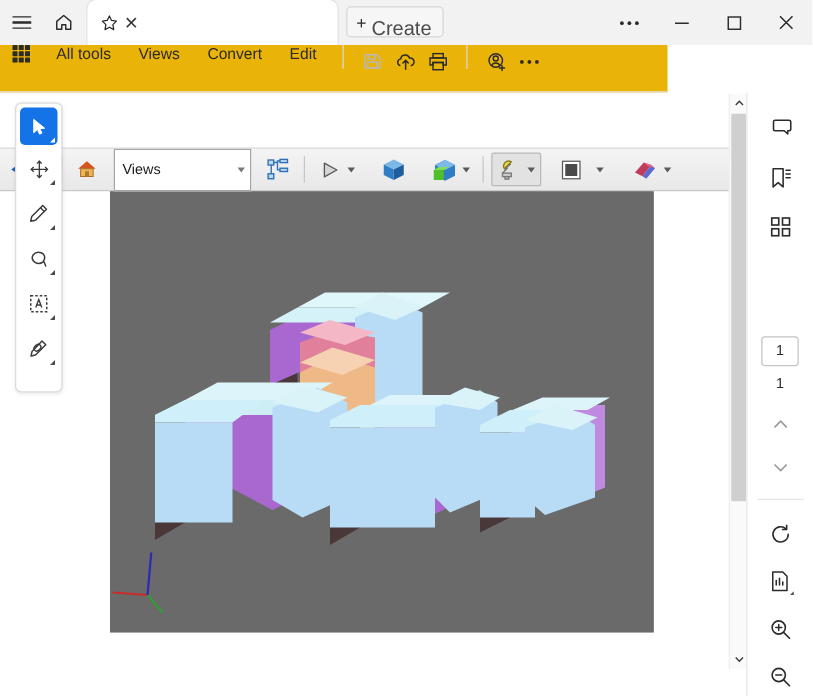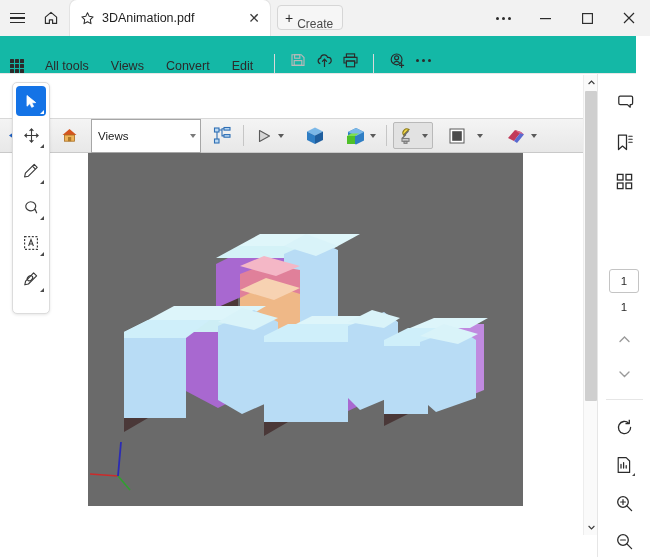--- a/index.html
+++ b/index.html
@@ -42,35 +42,35 @@
   .tab-close {
     width: 20px; height: 20px; display: flex; align-items: center;
     justify-content: center; color: #3a3a3a; font-size: 14px;
   }
   .create-btn {
     position: absolute; left: 277px; top: 5px; height: 25px;
     background: #f6f6f6; border: 1px solid #d6d6d6; border-radius: 4px;
     display: flex; align-items: center; padding: 0 9px 0 7px; gap: 4px;
   }
   .create-btn .plus { font-size: 14px; color: #2b2b2b; line-height: 1; }
-  .create-btn .lbl { font-size: 12px; color: #4a4a4a; margin-top: 13px; }
+  .create-btn .lbl { font-size: 16px; color: #4a4a4a; margin-top: 13px; }
 
   .win-ctrls { position: absolute; right: 0; top: 0; height: 36px; display: flex; align-items: center; }
   .win-ctrls .wb {
     width: 42px; height: 36px; display: flex; align-items: center;
     justify-content: center; color: #2b2b2b;
   }
   .dots3 { display: flex; gap: 3px; align-items: center; }
   .dots3 i { width: 3px; height: 3px; border-radius: 50%; background: #2b2b2b; display: block; }
 
   
   .menubar {
-    position: absolute; left: 0; top: 36px; width: 636px; height: 38px;
-    background: #14b8a6; border-bottom: 1px solid #e6e6e6;
-    display: flex; align-items: flex-end;
+    position: absolute; left: 0; top: 36px; width: 534px; height: 38px;
+    background: #eab308; border-bottom: 1px solid #e6e6e6;
+    display: flex; align-items: flex-start;
   }
   .grid-icon { width: 14px; height: 14px; display: grid;
     grid-template-columns: repeat(3, 1fr); grid-template-rows: repeat(3, 1fr); gap: 1.6px; }
   .grid-icon i { background: #2b2b2b; display: block; border-radius: 0.5px; }
   .menu-item { font-size: 12.5px; color: #2b2b2b; padding: 0 11px; white-space: nowrap; }
   .find-wrap { display: flex; align-items: center; gap: 9px; margin-left: 16px; }
   .find-lbl { font-size: 12.5px; color: #2b2b2b; }
   .mb-sep { width: 1px; height: 19px; background: #d9d9d9; margin: 0 10px; }
   .mb-ico { width: 26px; height: 26px; display: flex; align-items: center; justify-content: center; }
 
@@ -173,21 +173,20 @@
       </span>
     </div>
   </div>
 
   <div class="doc-tab">
     <span>
       <svg width="15" height="15" viewBox="0 0 16 16" fill="none" stroke="#2b2b2b" stroke-width="1.1">
         <path d="M8 1.9 L9.85 5.72 L14 6.32 L11 9.3 L11.72 13.5 L8 11.52 L4.28 13.5 L5 9.3 L2 6.32 L6.15 5.72 Z" stroke-linejoin="round"></path>
       </svg>
     </span>
-    <span class="tab-title">3DAnimation.pdf</span>
     <span class="tab-close">✕</span>
   </div>
 
   <div class="create-btn">
     <span class="plus">+</span>
     <span class="lbl">Create</span>
   </div>
 
   <div class="win-ctrls">
     <div class="wb">

